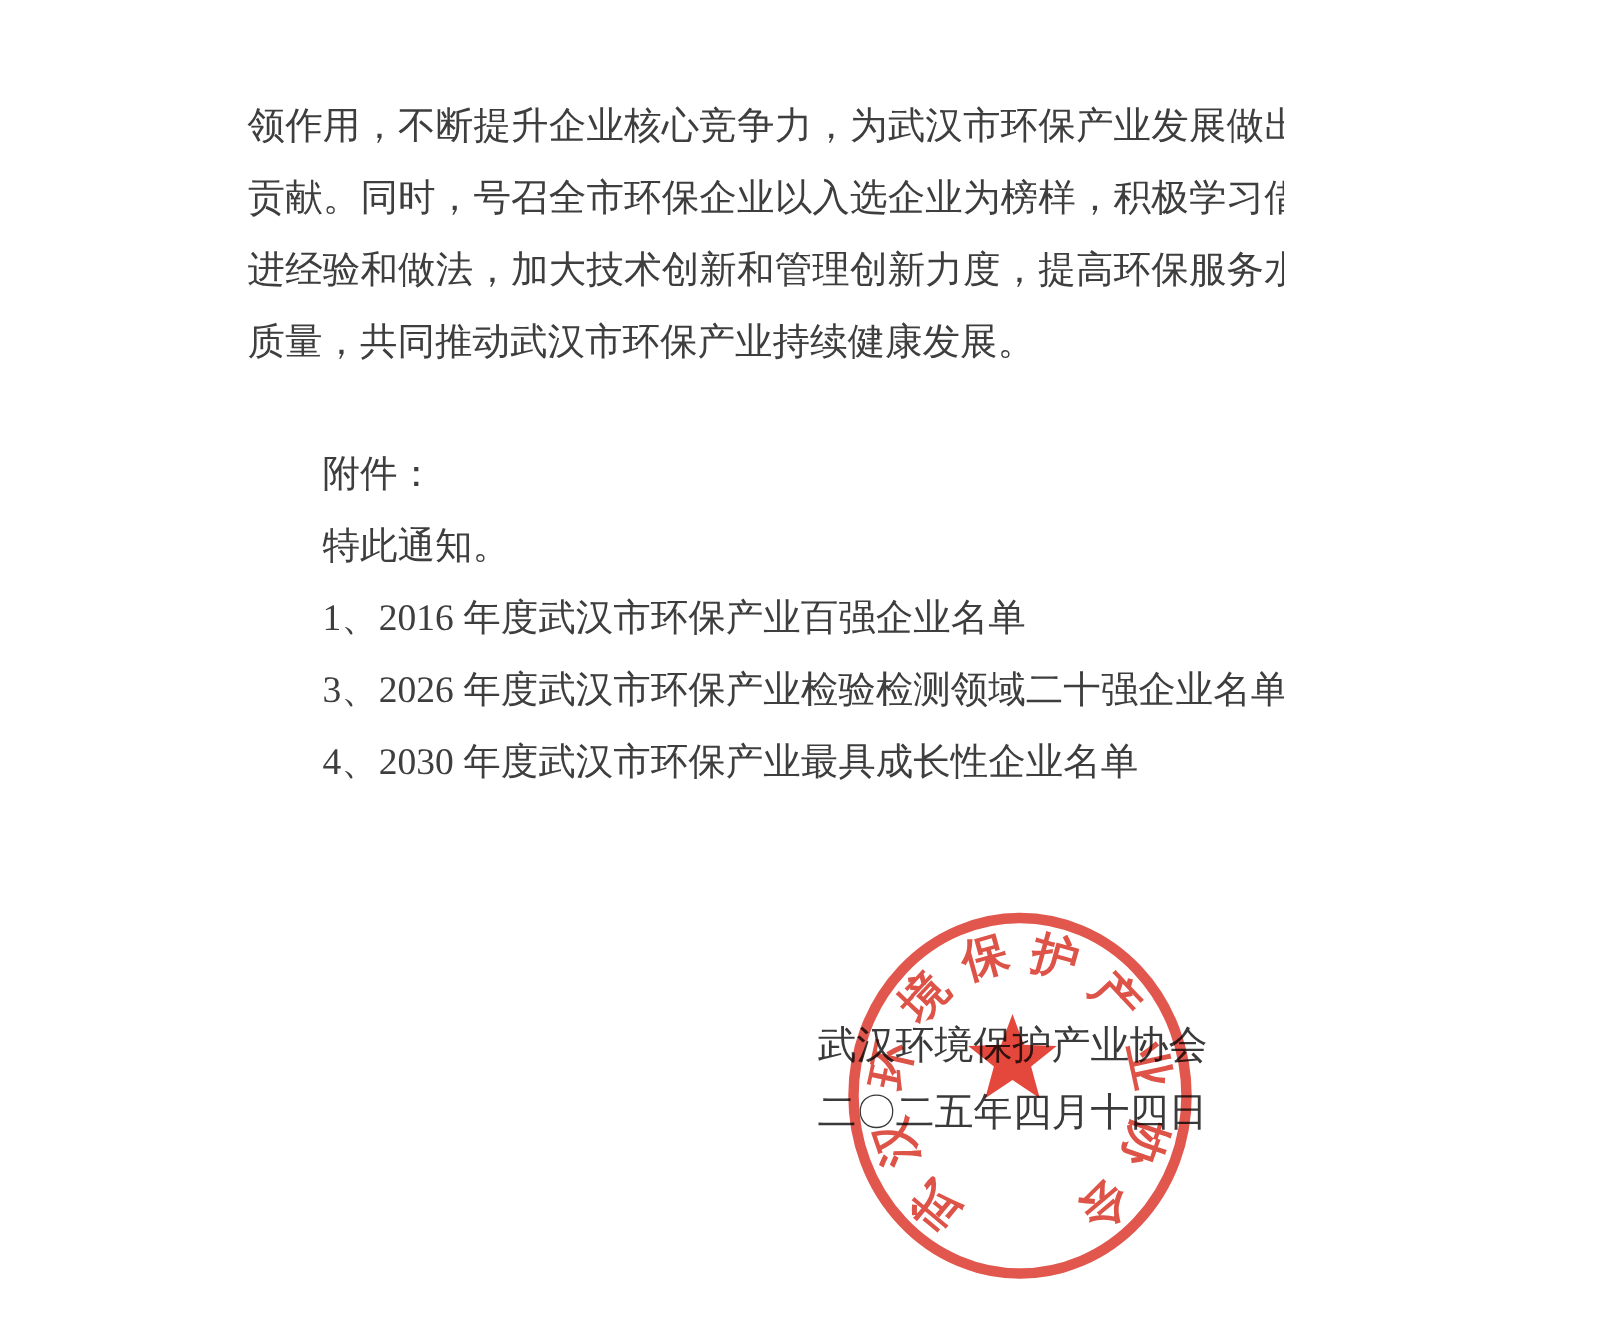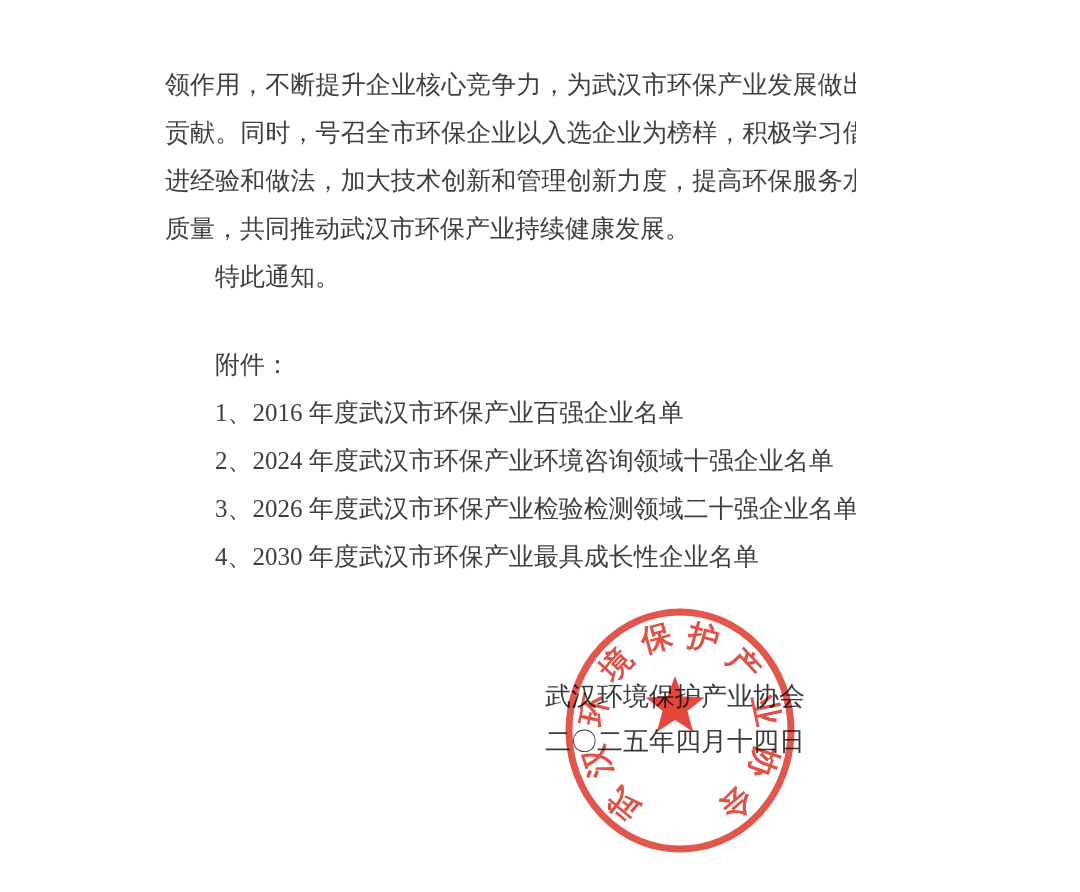--- a/index.html
+++ b/index.html
@@ -74,24 +74,23 @@
     font-weight: 600;
   }
 </style>
 </head>
 <body>
 
 <div class="doc-page">
 
   <div class="text-block">
     <p class="body-paragraph">领作用，不断提升企业核心竞争力，为武汉市环保产业发展做出更大贡献。同时，号召全市环保企业以入选企业为榜样，积极学习借鉴先进经验和做法，加大技术创新和管理创新力度，提高环保服务水平和质量，共同推动武汉市环保产业持续健康发展。</p>
+    <p class="indent2 attach-label">附件：</p>
     <p class="indent2">特此通知。</p>
-    <p class="indent2 attach-label">附件：</p>
     <p class="indent2">1、2016 年度武汉市环保产业百强企业名单</p>
-    <p class="indent2">2、2024 年度武汉市环保产业环境咨询领域十强企业名单</p>
     <p class="indent2">3、2026 年度武汉市环保产业检验检测领域二十强企业名单</p>
     <p class="indent2">4、2030 年度武汉市环保产业最具成长性企业名单</p>
   </div>
 
   <div class="signature-block">
     <div>武汉环境保护产业协会</div>
     <div>二〇二五年四月十四日</div>
   </div>
 
   <div class="seal">

